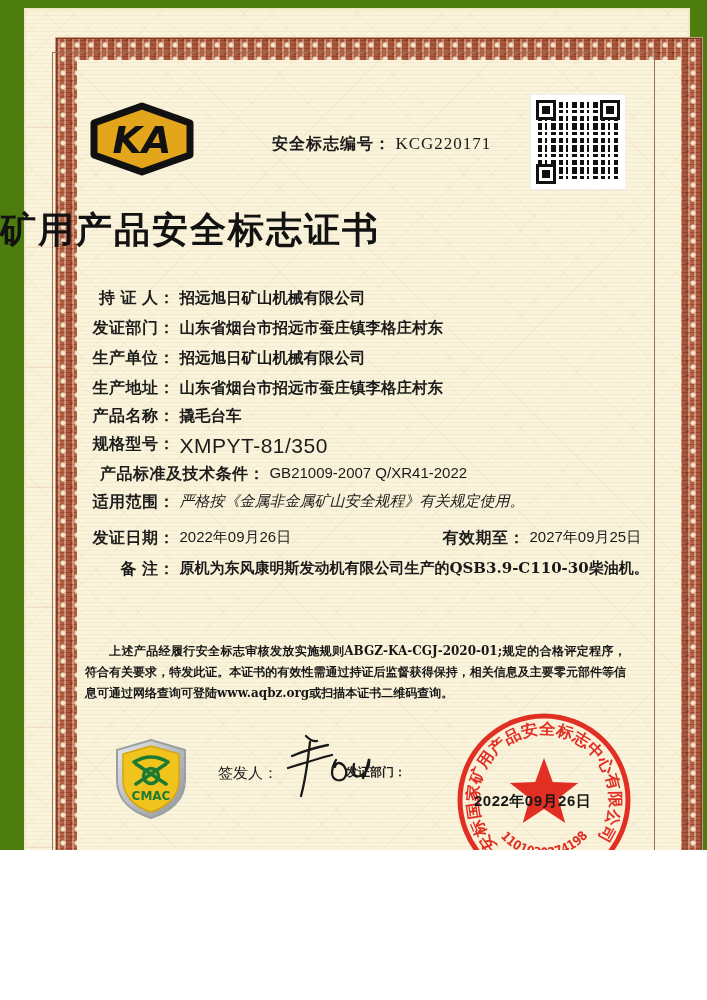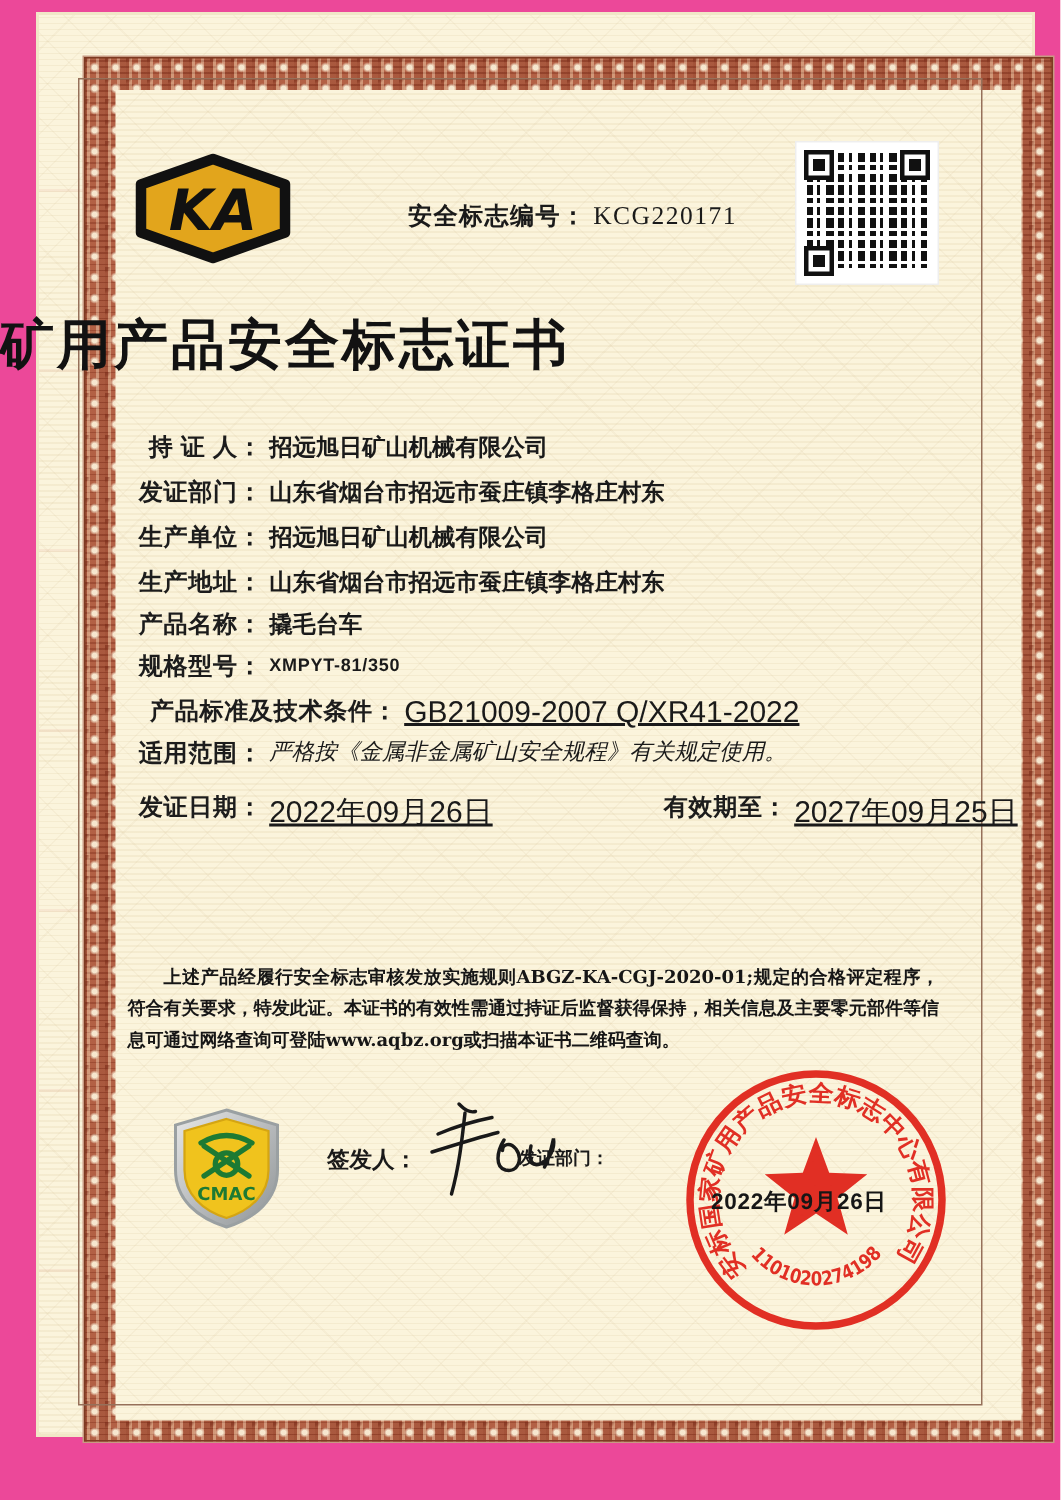--- a/index.html
+++ b/index.html
@@ -1,16 +1,16 @@
 <!DOCTYPE html>
 <html><head>
 <meta charset="utf-8">
 <style>
   html,body{margin:0;padding:0;background:#ffffff;}
-  .page{position:relative;width:707px;height:1000px;background:#ec4899;overflow:hidden;
+  .page{position:relative;width:707px;height:850px;background:#4d7c0f;overflow:hidden;
         font-family:"Liberation Sans","DejaVu Sans",sans-serif;color:#1a1a1a;}
   
   .paper{position:absolute;left:24px;top:8px;width:666px;height:950px;
          background-color:#fbf4dc;
          background-image:
            repeating-linear-gradient(0deg, rgba(210,188,138,.16) 0 1px, transparent 1px 4px),
            repeating-linear-gradient(45deg, rgba(205,182,140,.10) 0 1px, transparent 1px 20px),
            repeating-linear-gradient(-45deg, rgba(205,182,140,.10) 0 1px, transparent 1px 20px),
            repeating-linear-gradient(0deg, transparent 0 108px, rgba(222,150,138,.14) 108px 110px, transparent 110px 120px);
          border:2px solid #f1e7c7;box-sizing:border-box;}
@@ -49,32 +49,32 @@
 
   .title{position:absolute;left:0;top:206px;width:100%;text-align:left;
          font-size:36px;font-weight:900;letter-spacing:2px;color:#121212;}
 
   
   .row{position:absolute;left:80px;white-space:nowrap;font-size:16px;}
   .row .lbl{display:inline-block;font-weight:700;letter-spacing:.5px;color:#1c1c1c;vertical-align:top;text-align:right;}
   .w95{width:95px;} .w185{width:185px;}
   .kai{font-family:"DejaVu Serif","Liberation Serif",serif;font-weight:700;font-size:15.5px;}
   .kai-i{font-family:"DejaVu Serif","Liberation Serif",serif;font-style:italic;font-weight:500;font-size:15px;}
-  .code-b{font-weight:700;font-size:12px;letter-spacing:.5px;}
-  .plain{font-size:20px;text-decoration:underline;}
+  .code-b{font-weight:400;font-size:21px;letter-spacing:.5px;}
+  .plain{font-size:15px;}
   .valid{position:absolute;left:355px;top:0;}
   .valid .lbl{width:88px;}
 
   .para{position:absolute;left:85px;top:641px;width:541px;
         font-family:"DejaVu Serif","Liberation Serif",serif;font-weight:700;
         font-size:12px;line-height:21px;text-align:justify;text-indent:2em;color:#161616;}
 
   
   .cmac{position:absolute;left:112px;top:738px;width:78px;height:82px;}
-  .signer{position:absolute;left:218px;top:764px;font-size:15px;font-weight:700;}
+  .signer{position:absolute;left:218px;top:764px;font-size:15px;font-weight:400;}
   .issuer{position:absolute;left:346px;top:764px;font-size:12px;font-weight:700;}
   .sig{position:absolute;left:282px;top:730px;width:92px;height:78px;}
   .stamp{position:absolute;left:452px;top:708px;width:184px;height:184px;opacity:.95;}
   .stamp-date{position:absolute;left:474px;top:792px;font-size:15px;font-weight:700;color:#161616;letter-spacing:.5px;}
 </style>
 </head>
 <body>
 
 <div class="page">
   <div class="paper">
@@ -140,20 +140,24 @@
 
   <div class="row" style="top:528px">
     <span class="lbl w95">发证日期：</span>
     <span class="plain">2022年09月26日</span>
     <span class="valid">
       <span class="lbl" style="width:90px">有效期至：</span>
       <span class="plain">2027年09月25日</span>
     </span>
   </div>
 
+  <div class="row" style="top:559px">
+    <span class="lbl w95">备    注：</span>
+    <span class="kai" style="font-size:15px">原机为东风康明斯发动机有限公司生产的QSB3.9-C110-30柴油机。</span>
+  </div>
 
   <div class="para">上述产品经履行安全标志审核发放实施规则ABGZ-KA-CGJ-2020-01;规定的合格评定程序，符合有关要求，特发此证。本证书的有效性需通过持证后监督获得保持，相关信息及主要零元部件等信息可通过网络查询可登陆www.aqbz.org或扫描本证书二维码查询。</div>
 
   <div class="cmac">
     <svg width="78" height="82" viewBox="0 0 78 82">
       <defs>
         <linearGradient id="sil" x1="0" y1="0" x2="1" y2="1">
           <stop offset="0" stop-color="#e8e8e8"></stop>
             <stop offset=".5" stop-color="#b9bcbe"></stop>
             <stop offset="1" stop-color="#8f9496"></stop>

